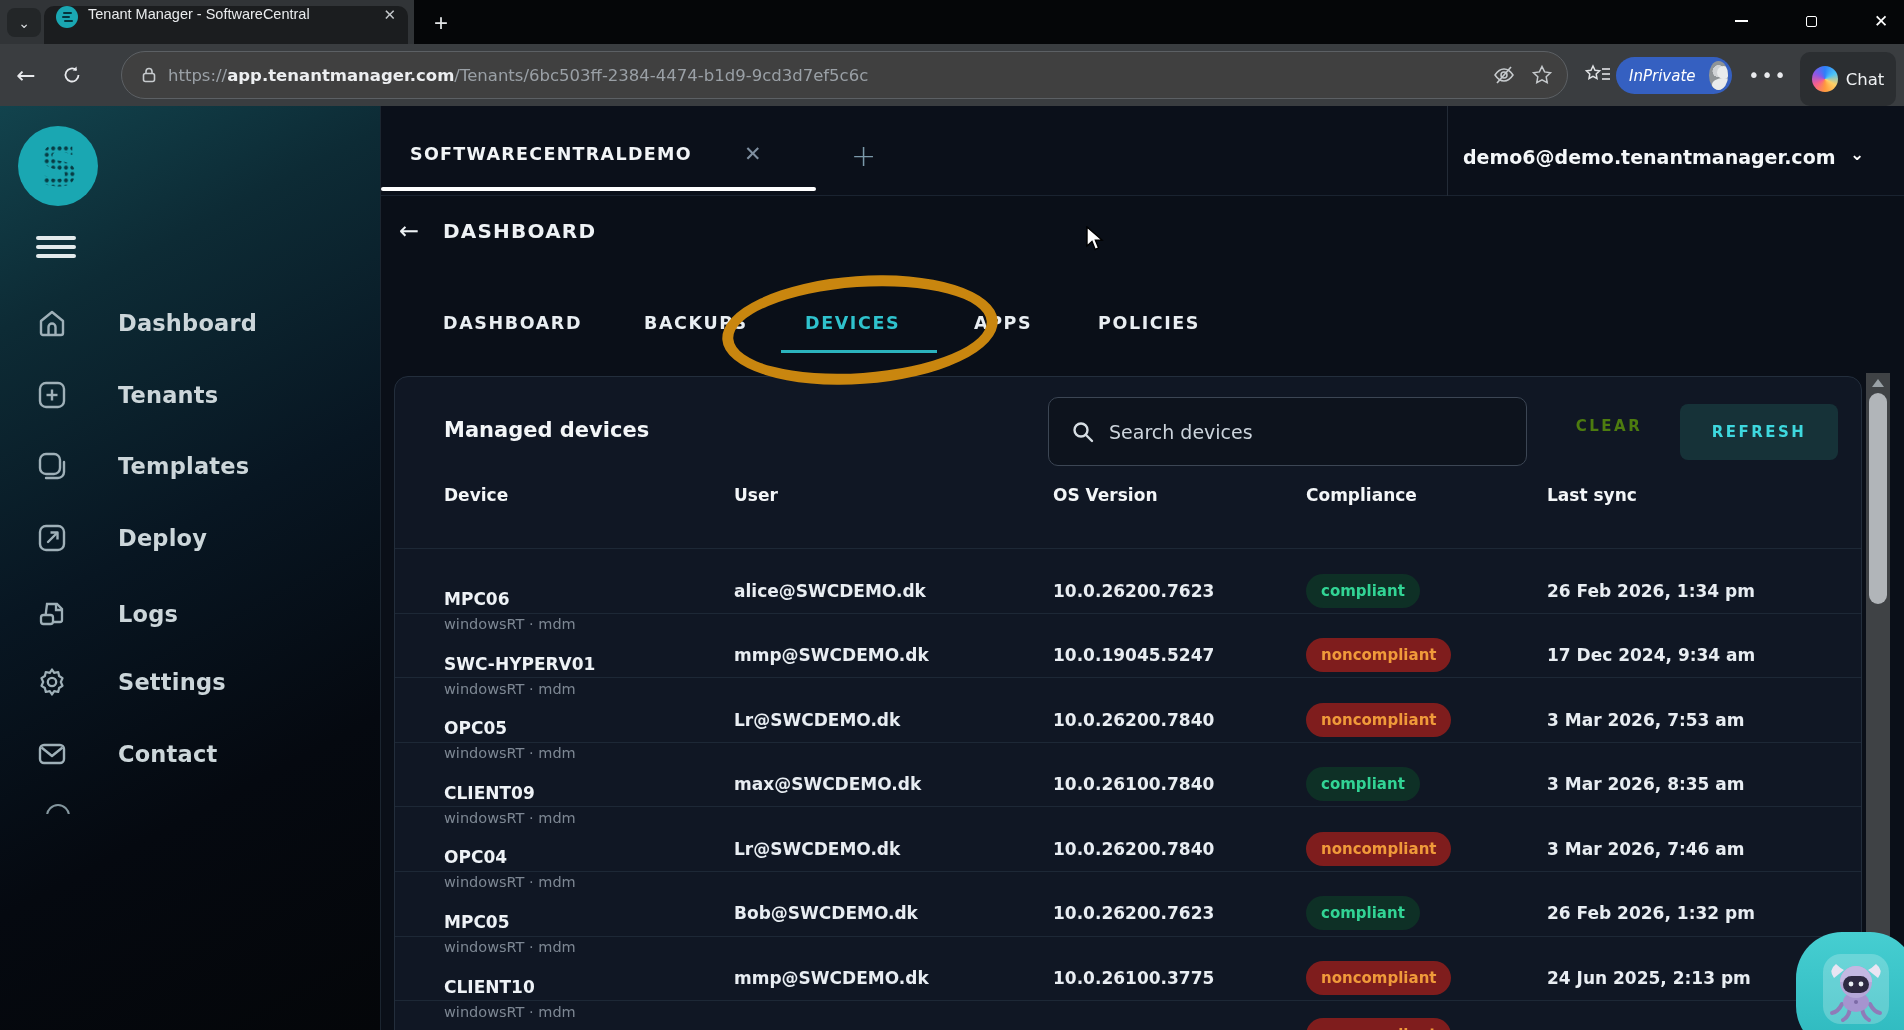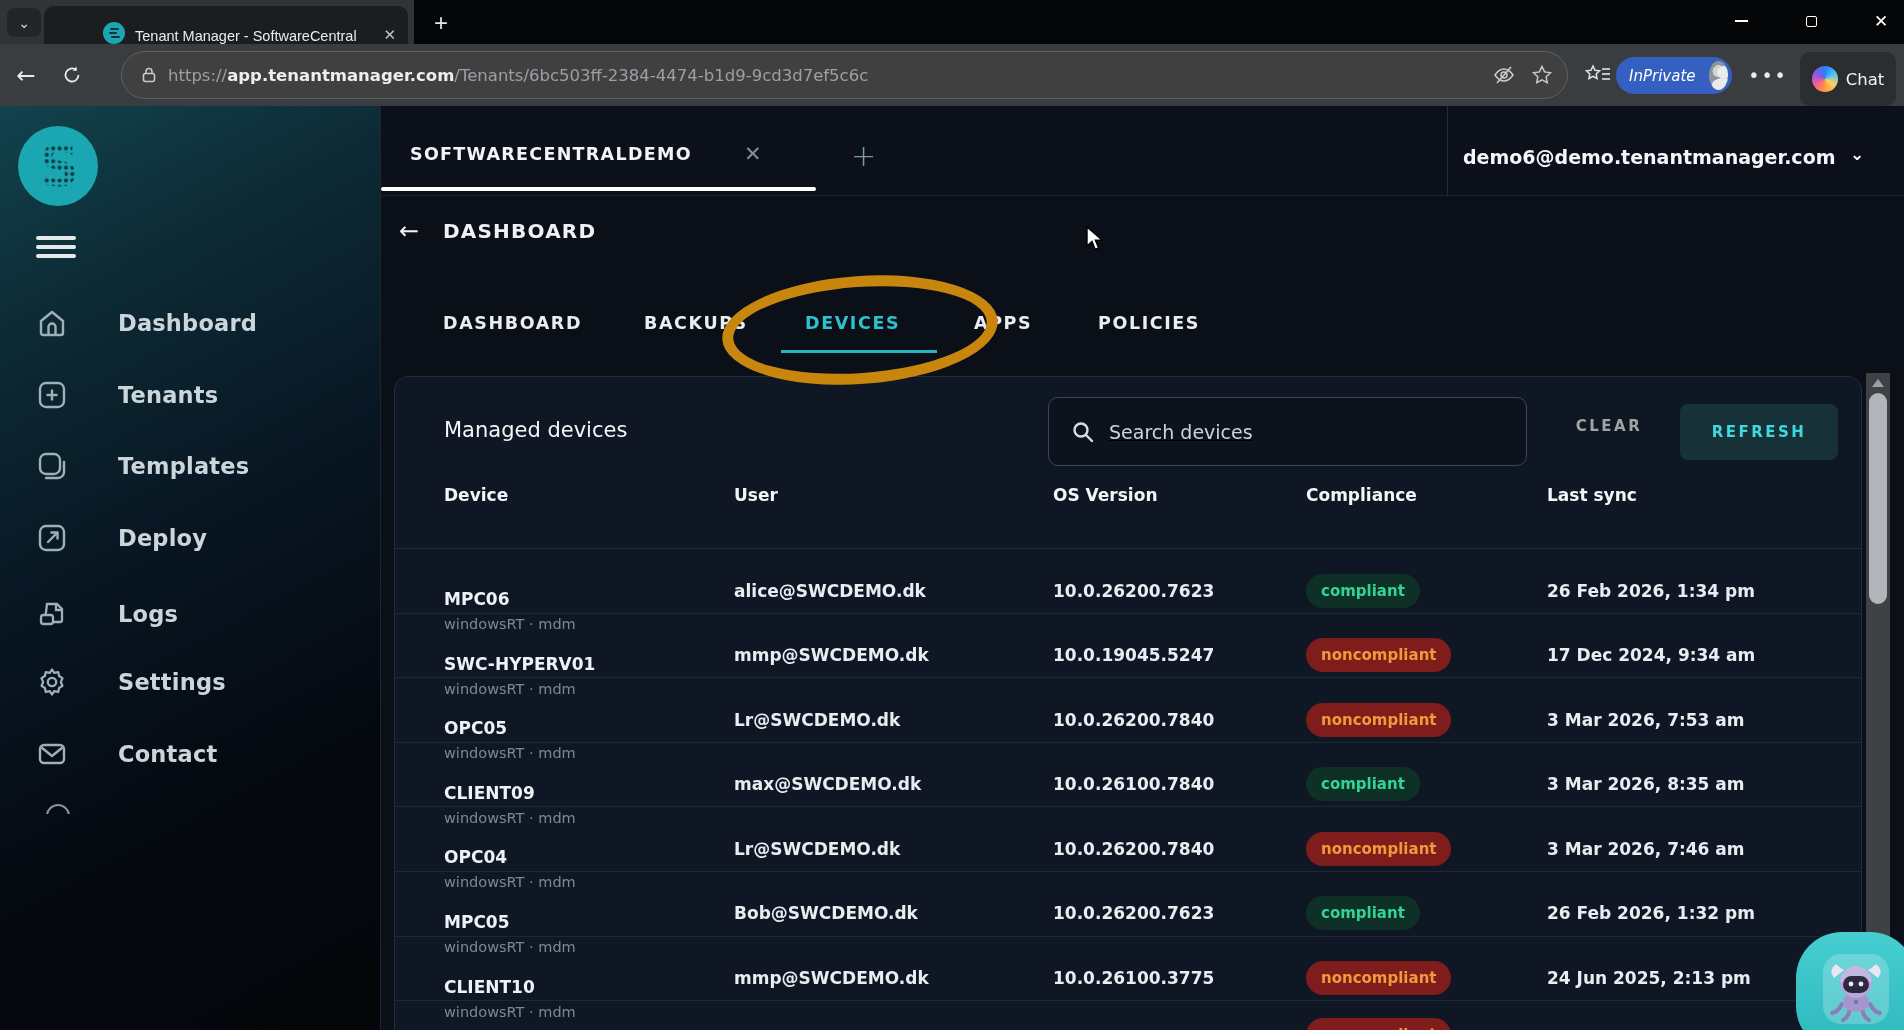--- a/index.html
+++ b/index.html
@@ -7,21 +7,21 @@
               font-family:"DejaVu Sans", sans-serif; }
   .abs { position:absolute; }
 
   
   #titlebar { left:0; top:0; width:1904px; height:44px; background:#050608;
               font-family:"Liberation Sans", sans-serif; }
   #tab-strip-shade { left:0; top:0; width:414px; height:44px; background:#313437; }
   #tab-search-btn { left:7px; top:8px; width:34px; height:29px; background:#232628; border-radius:8px;
                     display:flex; align-items:center; justify-content:center; color:#d7dadd; font-size:14px; }
   #browser-tab { left:44px; top:6px; width:364px; height:38px; background:#1b1d1f;
-                 border-radius:10px 10px 0 0; display:flex; align-items:flex-end;padding-left:47px; }
+                 border-radius:10px 10px 0 0; display:flex; align-items:flex-start; }
   #browser-tab .title { color:#e9ebed; font-size:14.5px; margin-left:10px; white-space:nowrap;
                         overflow:hidden; flex:1; }
   #tab-close { color:#c3c7ca; font-size:15px; margin:0 12px 0 6px; }
   #new-tab-btn { left:426px; top:8px; width:30px; height:30px; color:#e3e5e7; font-size:24px;
                  font-weight:300; display:flex; align-items:center; justify-content:center; }
   .win-btn { top:0; width:58px; height:42px; display:flex; align-items:center; justify-content:center; color:#fff; }
   #win-min { left:1712px; } #win-max { left:1782px; } #win-close { left:1852px; font-size:17px; }
   #win-min b { display:block; width:13px; height:2px; background:#fff; }
   #win-max b { display:block; width:11px; height:11px; border:1.6px solid #fff; border-radius:2px; }
 
@@ -79,26 +79,26 @@
   #page-title { left:443px; top:219px; color:#eef2f5; font-size:20px; font-weight:bold; letter-spacing:1.2px; }
   .view-tab { top:313px; color:#e9eef2; font-size:17.5px; font-weight:bold; letter-spacing:1.6px; }
   .view-tab.active { color:#2fc2cd; }
   #tab-underline { left:781px; top:350px; width:156px; height:3px; background:#2bb3bd; }
   #annotation { left:722px; top:276px; width:276px; height:108px; border:11px solid #c9860f;
                 border-radius:50%; transform:rotate(-4deg); z-index:60; pointer-events:none; }
 
   
   #card { left:394px; top:376px; width:1468px; height:700px; background:#101724;
           border:1px solid #232e3c; border-radius:14px; overflow:hidden; }
-  #panel-title { left:49px; top:41px; color:#f3f6f8; font-size:21px; font-weight:normal; }
+  #panel-title { left:49px; top:41px; color:#f3f6f8; font-size:21px; font-weight:bold; }
   #search-box { left:653px; top:20px; width:479px; height:69px; border:1px solid #3c4654; border-radius:10px;
-                background:#0d131d; display:flex; align-items:center;text-decoration:underline; }
+                background:#0d131d; display:flex; align-items:center; }
   #search-box svg { margin-left:22px; }
   #search-ph { margin-left:14px; color:#ccd4dc; font-size:19px; }
-  #clear-btn { left:1152px; top:40px; width:124px; text-align:center; color:#a3a3a3; font-size:15px;
+  #clear-btn { left:1152px; top:40px; width:124px; text-align:center; color:#4d7c0f; font-size:15px;
                font-weight:bold; letter-spacing:2.5px; }
   #refresh-btn { left:1285px; top:27px; width:158px; height:56px; border-radius:8px; background:#163238;
                  color:#3ed8de; font-size:15px; font-weight:bold; letter-spacing:2.5px;
                  display:flex; align-items:center; justify-content:center; }
   .tgrid { display:grid; grid-template-columns:290px 319px 253px 241px auto; padding-left:49px; }
   #thead { left:0; top:108px; width:1468px; color:#f3f6f8; font-size:17px; font-weight:bold; }
   #rows { left:0; top:171px; width:1468px; border-top:1px solid #1d2836; }
   .trow { height:64.6px; align-items:center; border-bottom:1px solid #1d2836; }
   .dname { color:#eef2f6; font-size:17px; font-weight:bold;margin-top:40px; }
   .dsub  { color:#7d8793; font-size:14.5px; margin-top:7px; }

